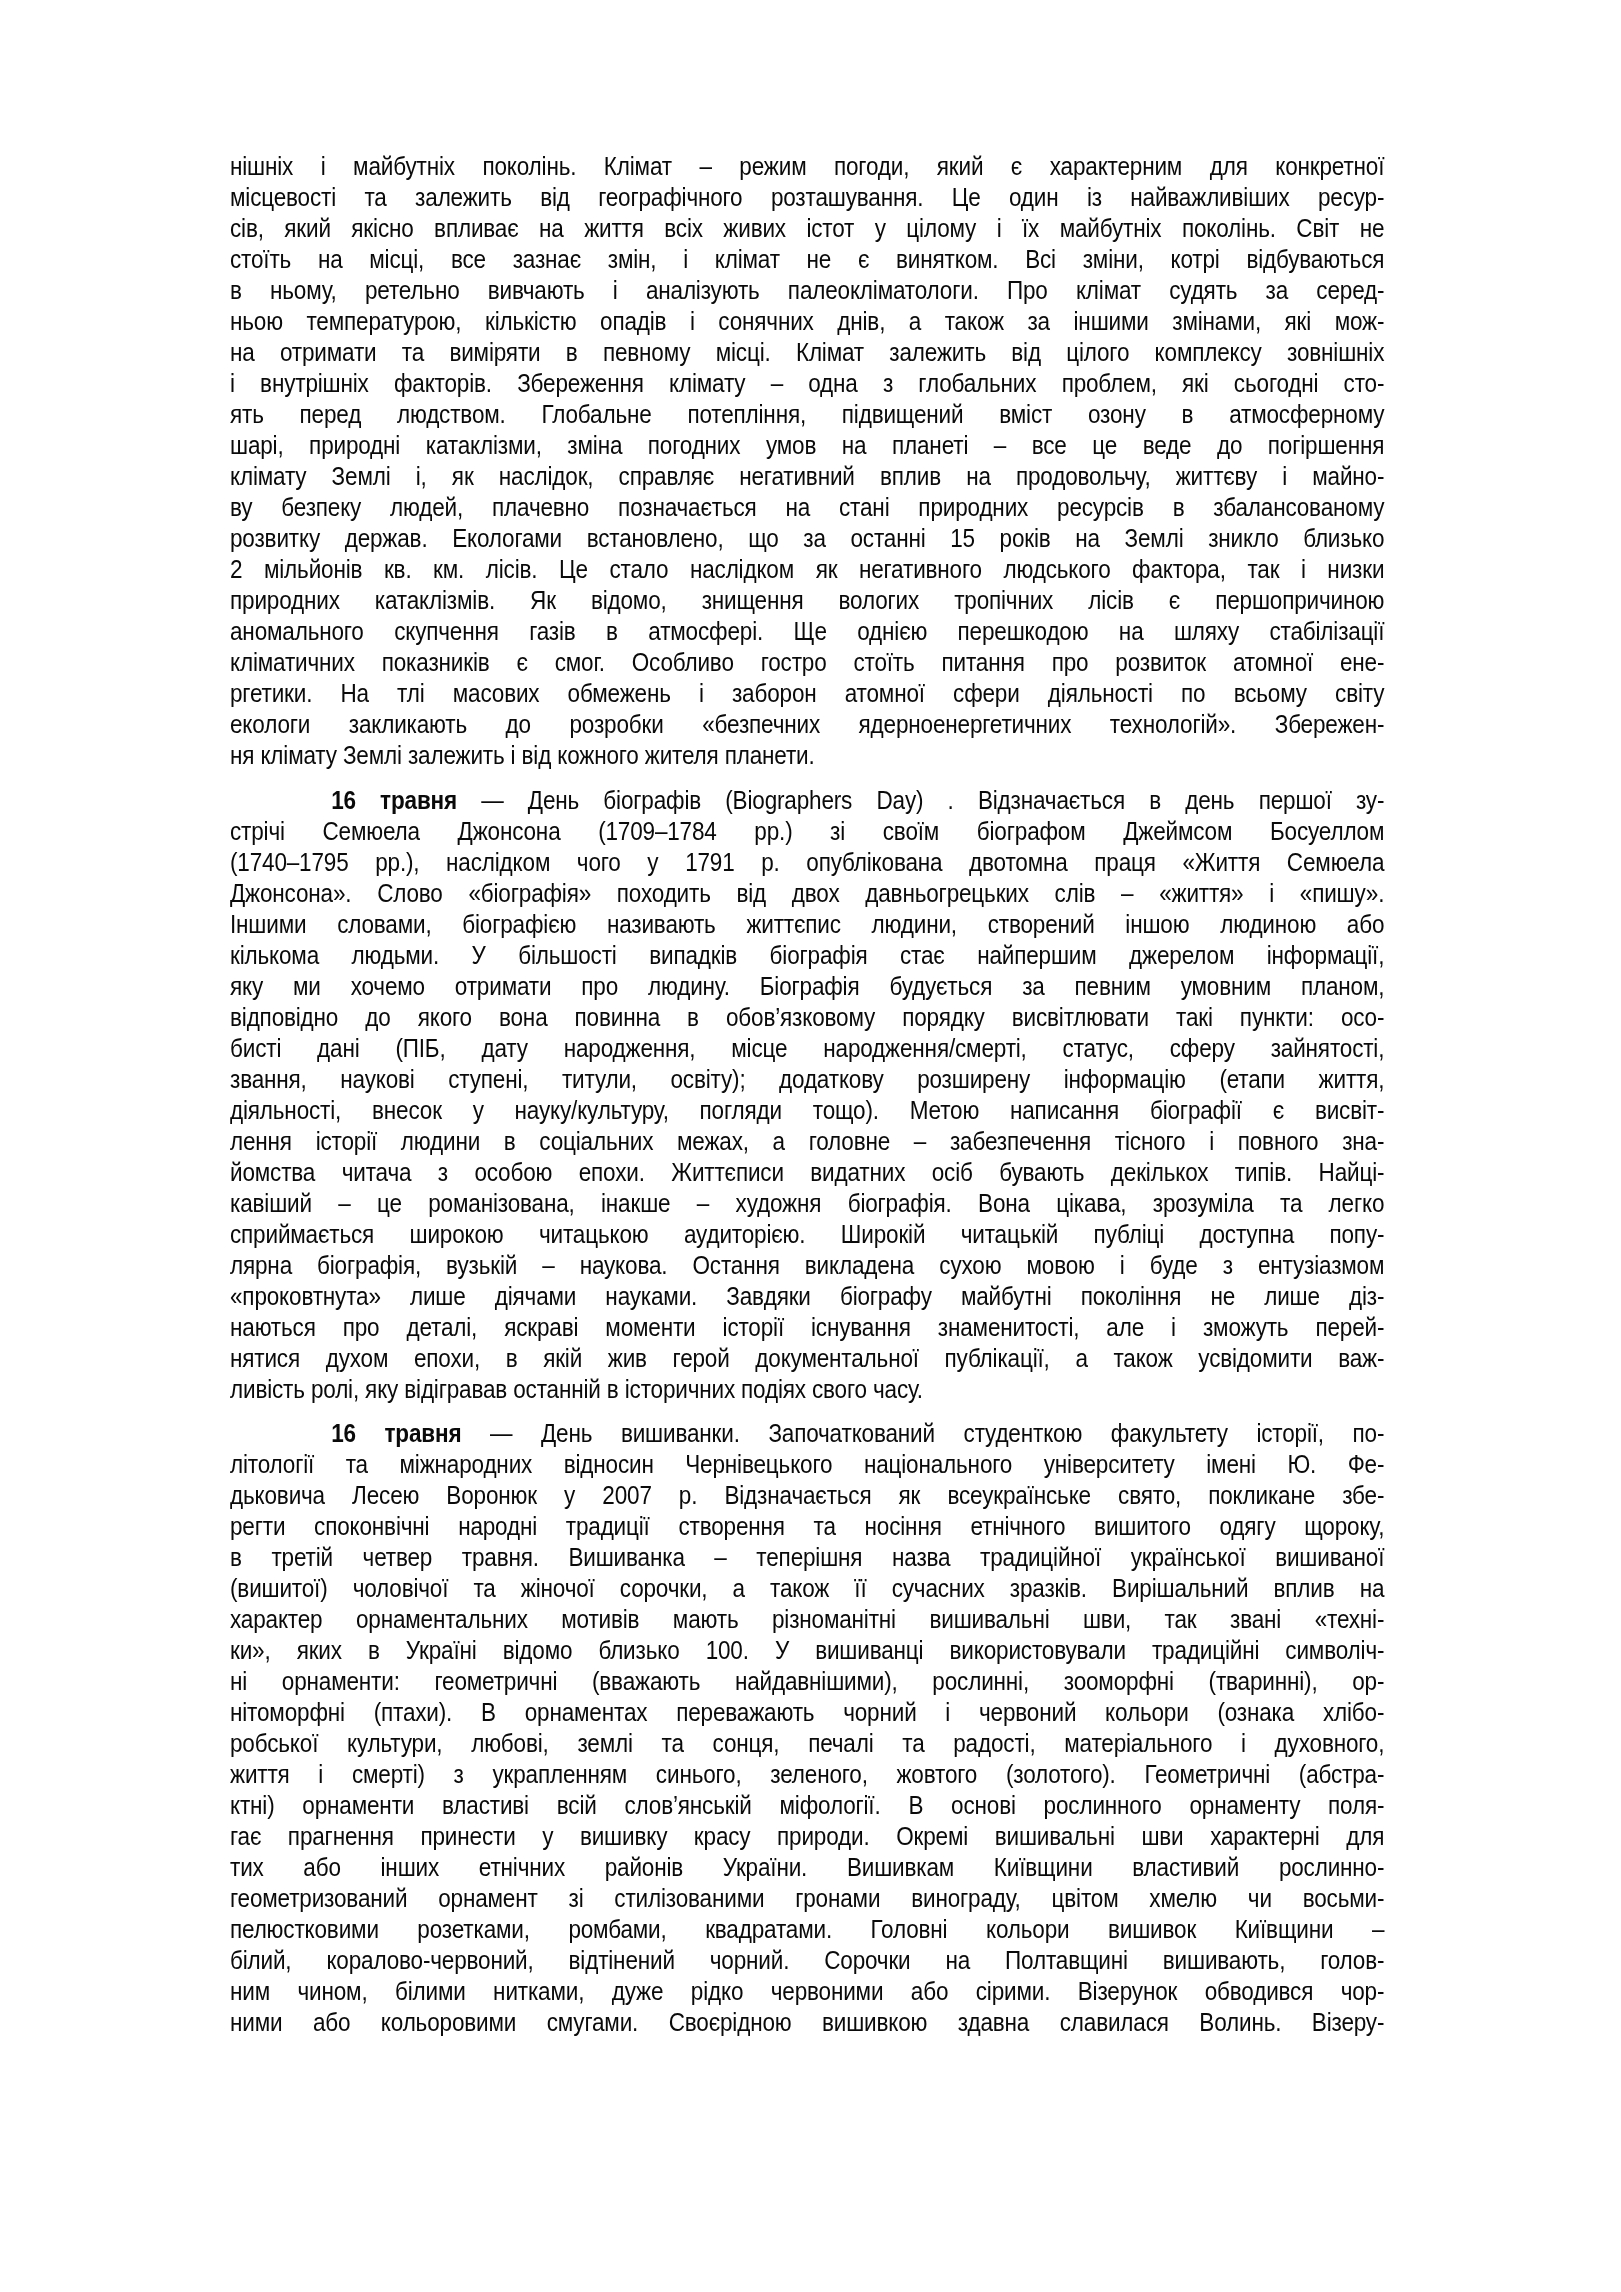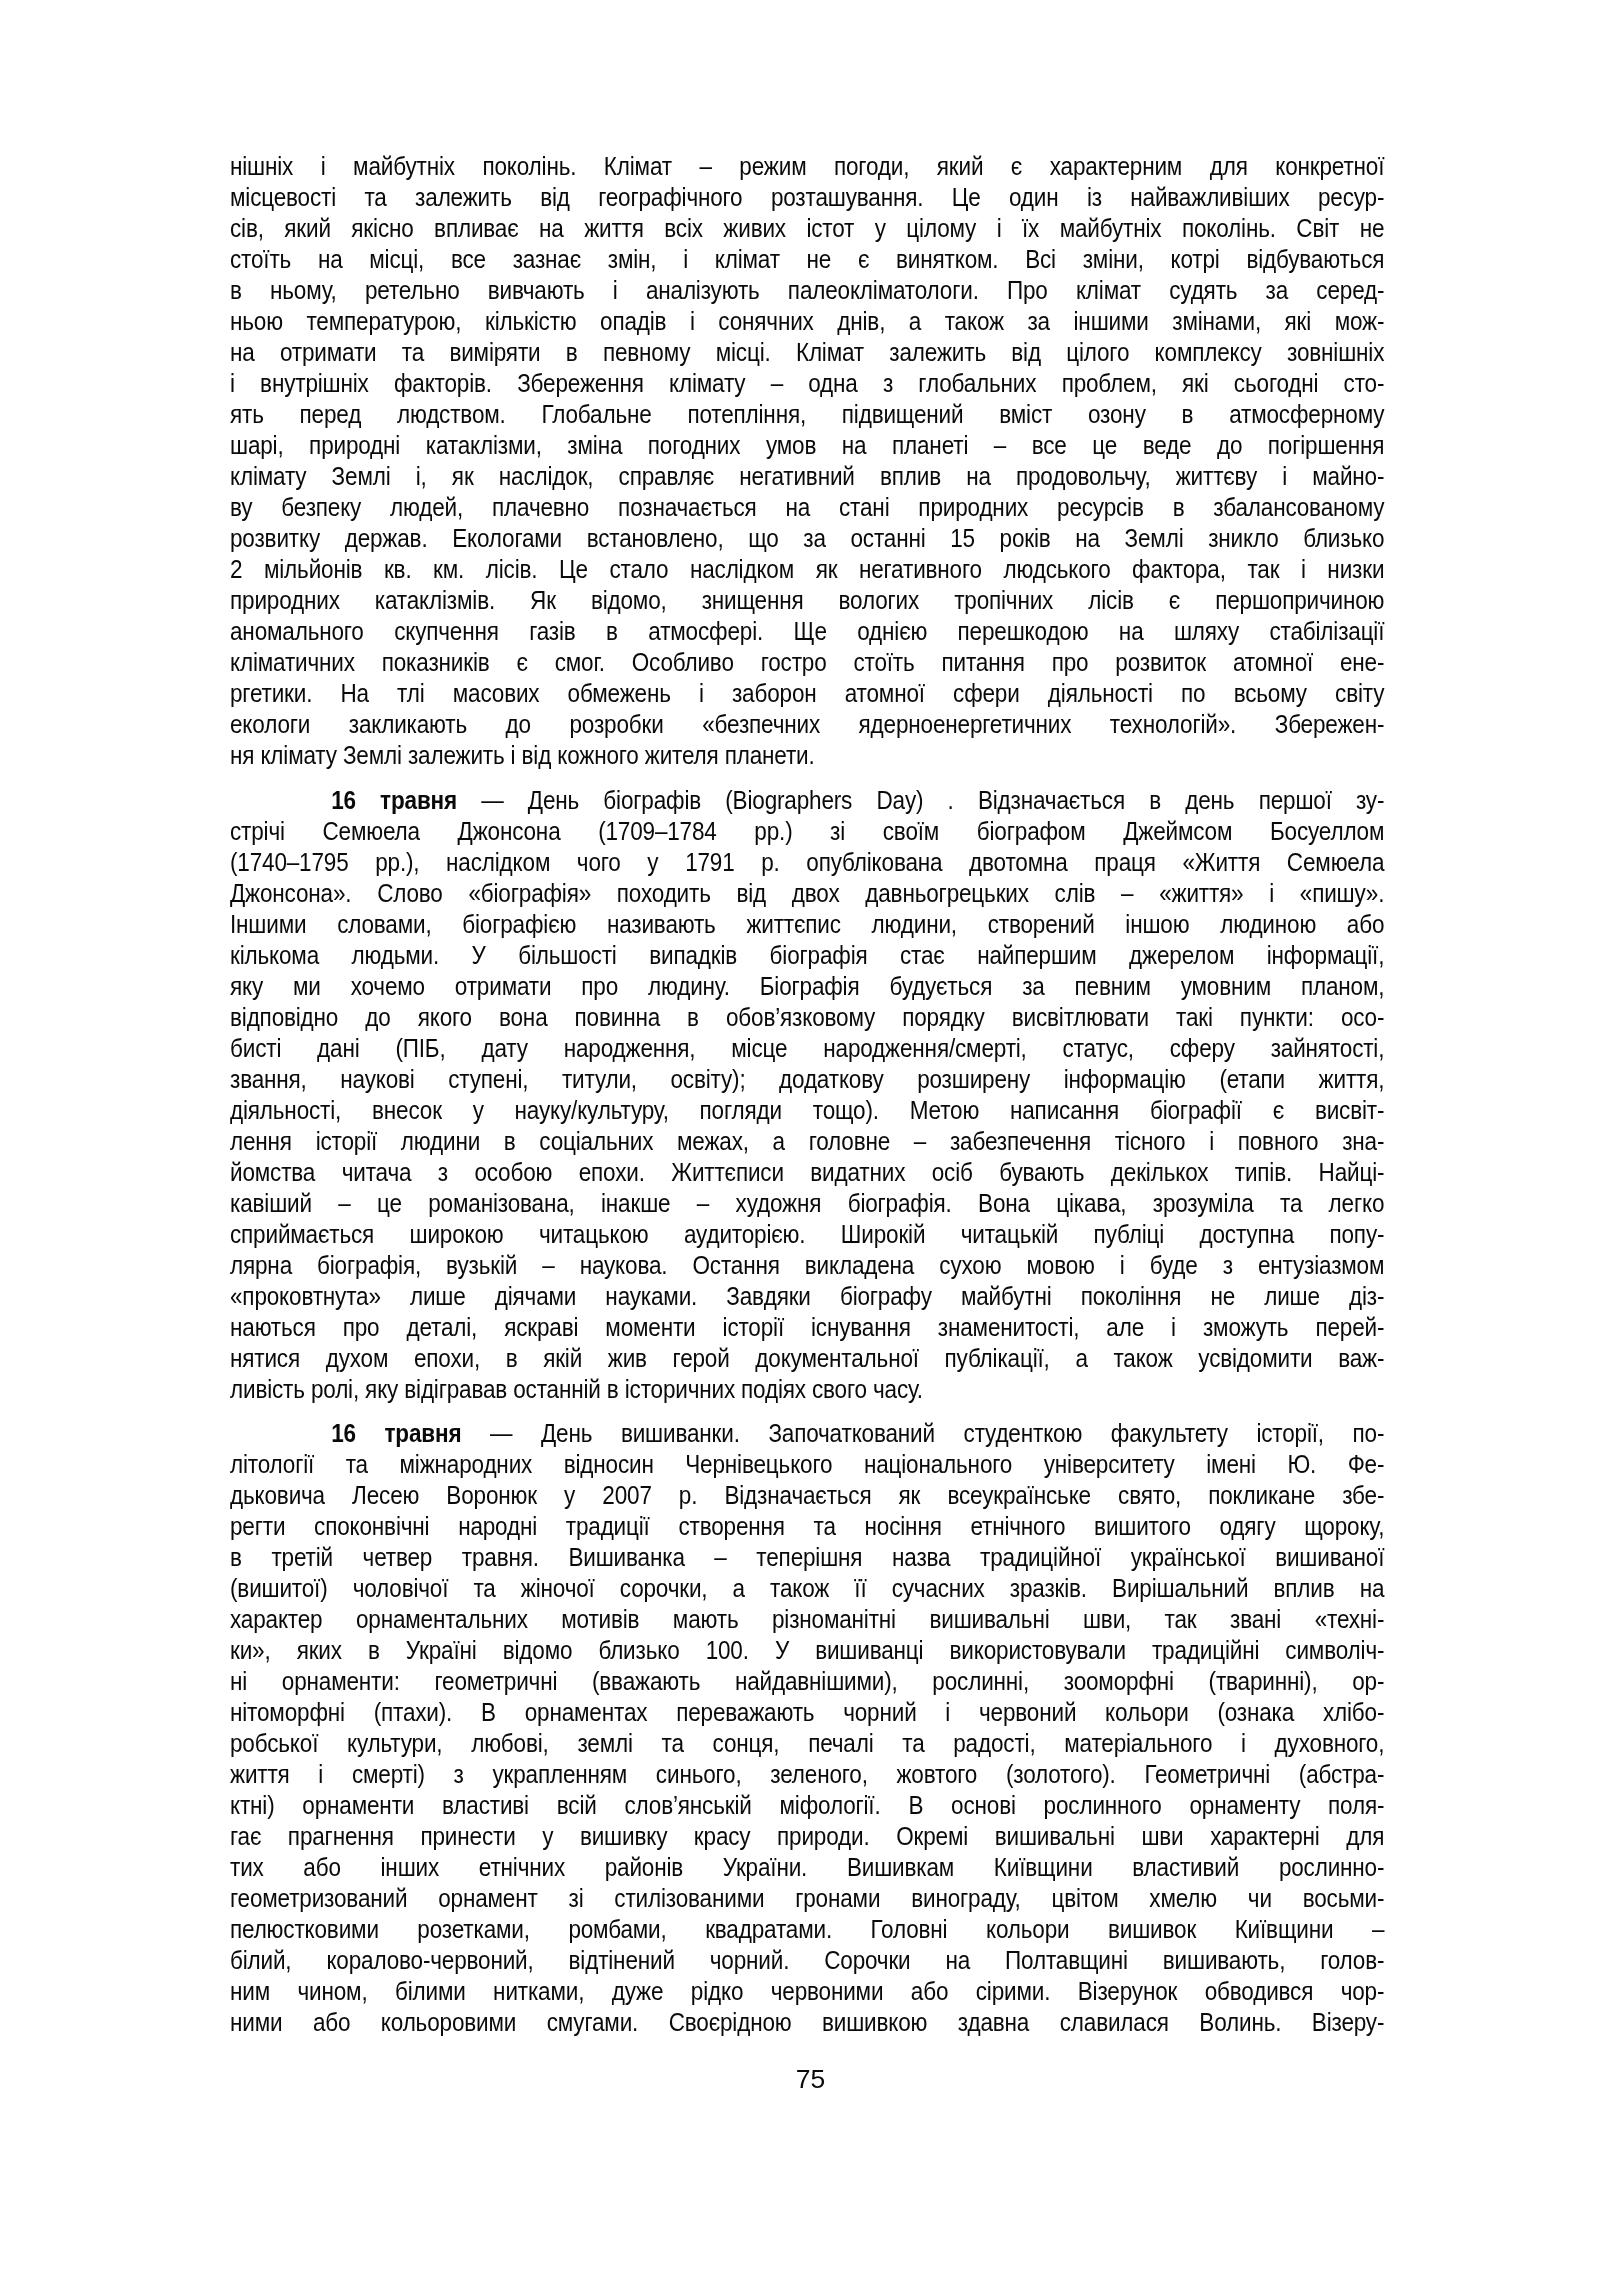--- a/index.html
+++ b/index.html
@@ -121,15 +121,14 @@
         <div class="line"><span>ктні) орнаменти властиві всій слов’янській міфології. В основі рослинного орнаменту поля-</span></div>
         <div class="line"><span>гає прагнення принести у вишивку красу природи. Окремі вишивальні шви характерні для</span></div>
         <div class="line"><span>тих або інших етнічних районів України. Вишивкам Київщини властивий рослинно-</span></div>
         <div class="line"><span>геометризований орнамент зі стилізованими гронами винограду, цвітом хмелю чи восьми-</span></div>
         <div class="line"><span>пелюстковими розетками, ромбами, квадратами. Головні кольори вишивок Київщини –</span></div>
         <div class="line"><span>білий, коралово-червоний, відтінений чорний. Сорочки на Полтавщині вишивають, голов-</span></div>
         <div class="line"><span>ним чином, білими нитками, дуже рідко червоними або сірими. Візерунок обводився чор-</span></div>
         <div class="line"><span>ними або кольоровими смугами. Своєрідною вишивкою здавна славилася Волинь. Візеру-</span></div>
       </div>
     </div>
-  <div class="pagenum">75</div>
 </div>
 
 
 </body></html>

